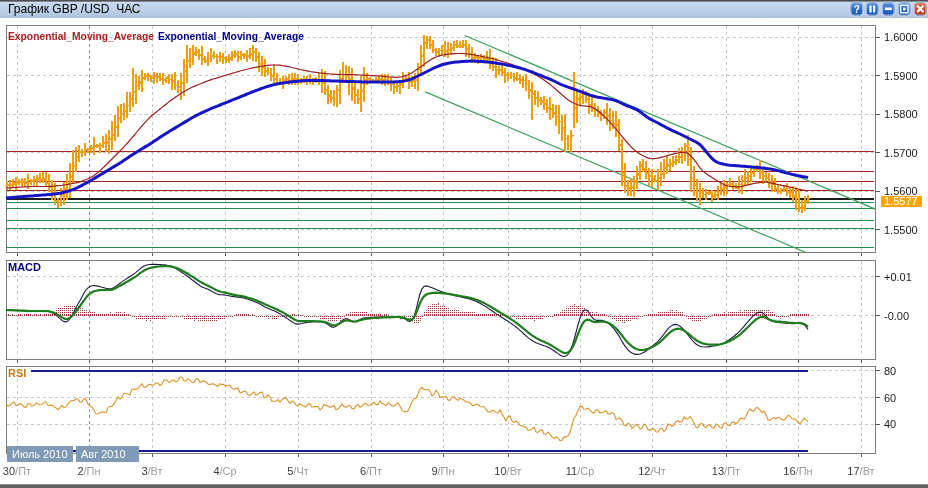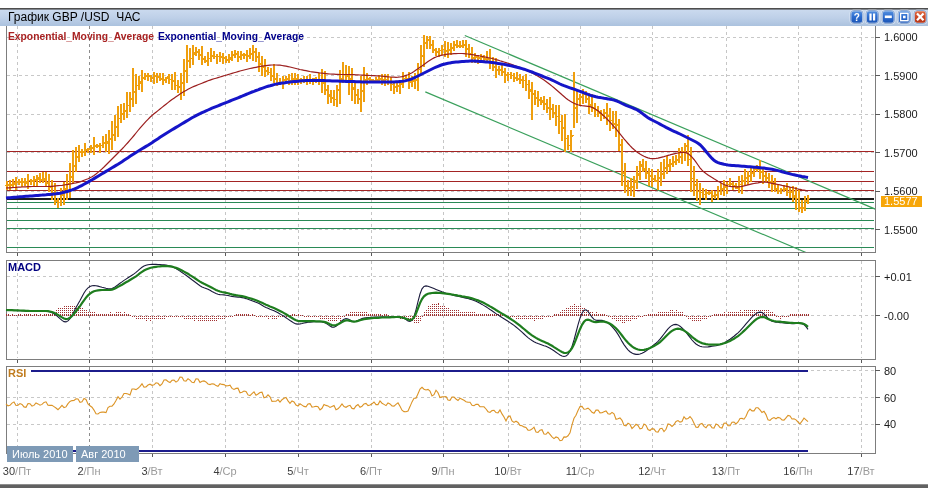--- a/index.html
+++ b/index.html
@@ -1,16 +1,16 @@
 <!DOCTYPE html>
 <html><head><meta charset="utf-8"><title>GBP/USD</title>
 <style>
 html,body{margin:0;padding:0;background:#ffffff;}
 #wrap{position:relative;width:928px;height:488px;overflow:hidden;background:#ffffff;font-family:"Liberation Sans",sans-serif;}
-#tb{position:absolute;left:0;top:8px;}
+#tb{position:absolute;left:0;top:0;}
 #chart{position:absolute;left:0;top:0;}
 #bottombar{position:absolute;left:0;top:484px;width:928px;height:4px;background:#616161;border-top:1px solid #8e8e8e;}
 </style></head>
 <body>
 <div id="wrap">
 <div id="chart"><svg width="928" height="488" viewBox="0 0 928 488" font-family="Liberation Sans, sans-serif" shape-rendering="crispEdges">
 <rect x="6.5" y="25.5" width="869" height="227" fill="#ffffff" stroke="#7d7d7d" stroke-width="1"></rect>
 <rect x="6.5" y="260.5" width="869" height="99" fill="#ffffff" stroke="#7d7d7d" stroke-width="1"></rect>
 <rect x="6.5" y="366.5" width="869" height="87" fill="#ffffff" stroke="#7d7d7d" stroke-width="1"></rect>
 <line x1="17.5" y1="26" x2="17.5" y2="251" stroke="#c6c6c6" stroke-width="1" stroke-dasharray="3,3"></line>

